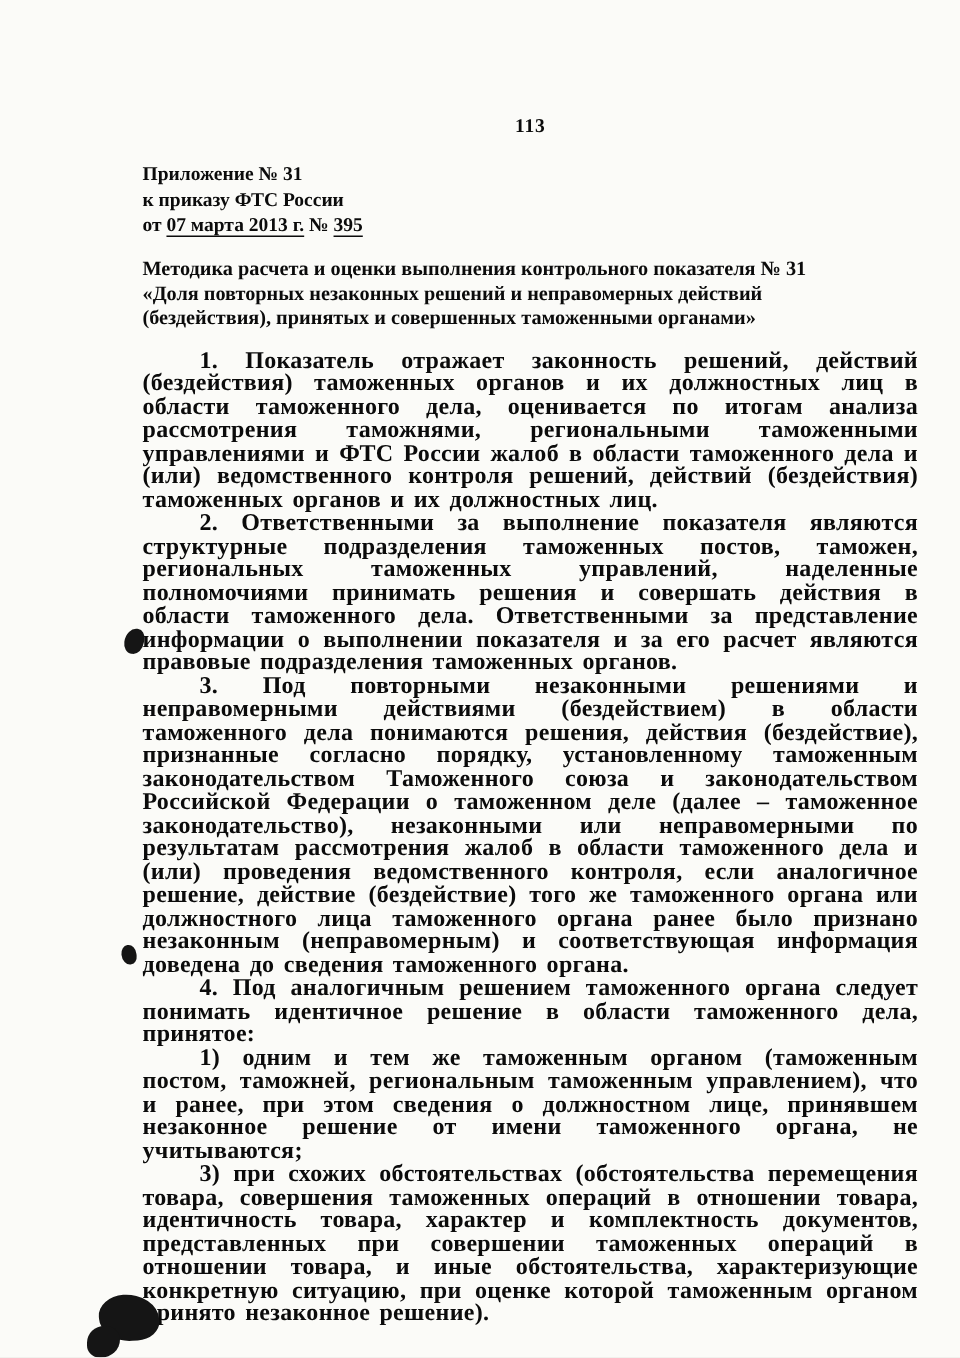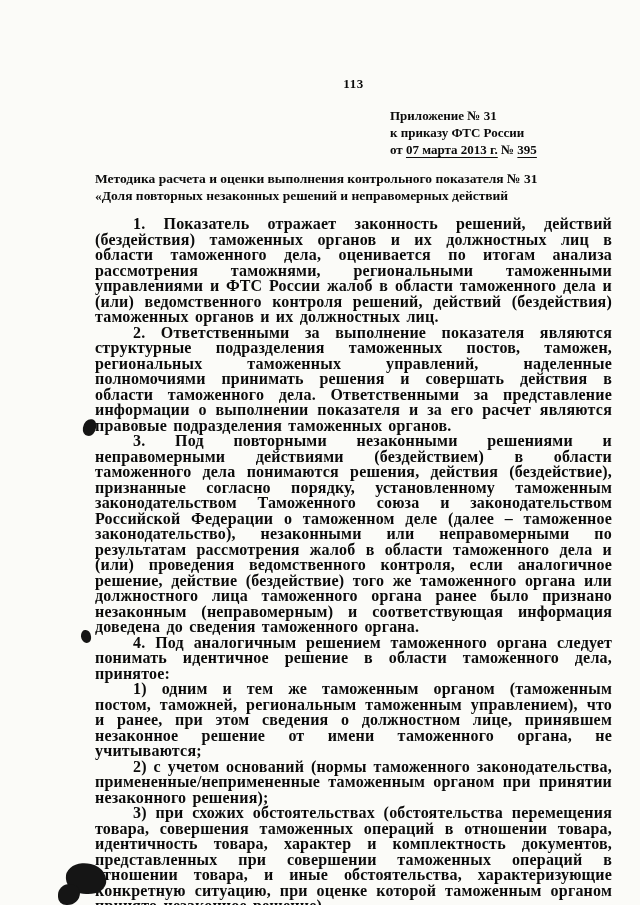--- a/index.html
+++ b/index.html
@@ -24,21 +24,20 @@
     top: 76px;
     width: 517px;
   }
   .pagenum {
     text-align: center;
     font-size: 13px;
     letter-spacing: 0.5px;
   }
   .appendix {
     margin-top: 15px;
-    margin-left: 295px;
     font-size: 13px;
     line-height: 17px;
   }
   .appendix .u {
     text-decoration: underline;
     text-underline-offset: 3px;
   }
   .doc-title {
     margin-top: 13px;
     font-size: 13.5px;
@@ -95,29 +94,29 @@
 
     <div class="appendix">
       <div>Приложение № 31</div>
       <div>к приказу ФТС России</div>
       <div><span>от</span> <span class="u">07 марта 2013 г.</span> <span>№</span> <span class="u">395</span></div>
     </div>
 
     <div class="doc-title">
       <div>Методика расчета и оценки выполнения контрольного показателя № 31</div>
       <div>«Доля повторных незаконных решений и неправомерных действий</div>
+      <div>(бездействия), принятых и совершенных таможенными органами»</div>
     </div>
 
     <div class="body-text">
       <p>1. Показатель отражает законность решений, действий (бездействия) таможенных органов и их должностных лиц в области таможенного дела, оценивается по итогам анализа рассмотрения таможнями, региональными таможенными управлениями и ФТС России жалоб в области таможенного дела и (или) ведомственного контроля решений, действий (бездействия) таможенных органов и их должностных лиц.</p>
       <p>2. Ответственными за выполнение показателя являются структурные подразделения таможенных постов, таможен, региональных таможенных управлений, наделенные полномочиями принимать решения и совершать действия в области таможенного дела. Ответственными за представление информации о выполнении показателя и за его расчет являются правовые подразделения таможенных органов.</p>
       <p>3. Под повторными незаконными решениями и неправомерными действиями (бездействием) в области таможенного дела понимаются решения, действия (бездействие), признанные согласно порядку, установленному таможенным законодательством Таможенного союза и законодательством Российской Федерации о таможенном деле (далее – таможенное законодательство), незаконными или неправомерными по результатам рассмотрения жалоб в области таможенного дела и (или) проведения ведомственного контроля, если аналогичное решение, действие (бездействие) того же таможенного органа или должностного лица таможенного органа ранее было признано незаконным (неправомерным) и соответствующая информация доведена до сведения таможенного органа.</p>
       <p>4. Под аналогичным решением таможенного органа следует понимать идентичное решение в области таможенного дела, принятое:</p>
       <p>1) одним и тем же таможенным органом (таможенным постом, таможней, региональным таможенным управлением), что и ранее, при этом сведения о должностном лице, принявшем незаконное решение от имени таможенного органа, не учитываются;</p>
-      <p>2) с учетом оснований (нормы таможенного законодательства, примененные/непримененные таможенным органом при принятии незаконного решения);</p>
       <p>3) при схожих обстоятельствах (обстоятельства перемещения товара, совершения таможенных операций в отношении товара, идентичность товара, характер и комплектность документов, представленных при совершении таможенных операций в отношении товара, и иные обстоятельства, характеризующие конкретную ситуацию, при оценке которой таможенным органом принято незаконное решение).</p>
     </div>
 
   </div>
 
   <div class="artifact a1"></div>
   <div class="artifact a2"></div>
   <div class="artifact a3"></div>
   <div class="artifact a4"></div>
 </div>

